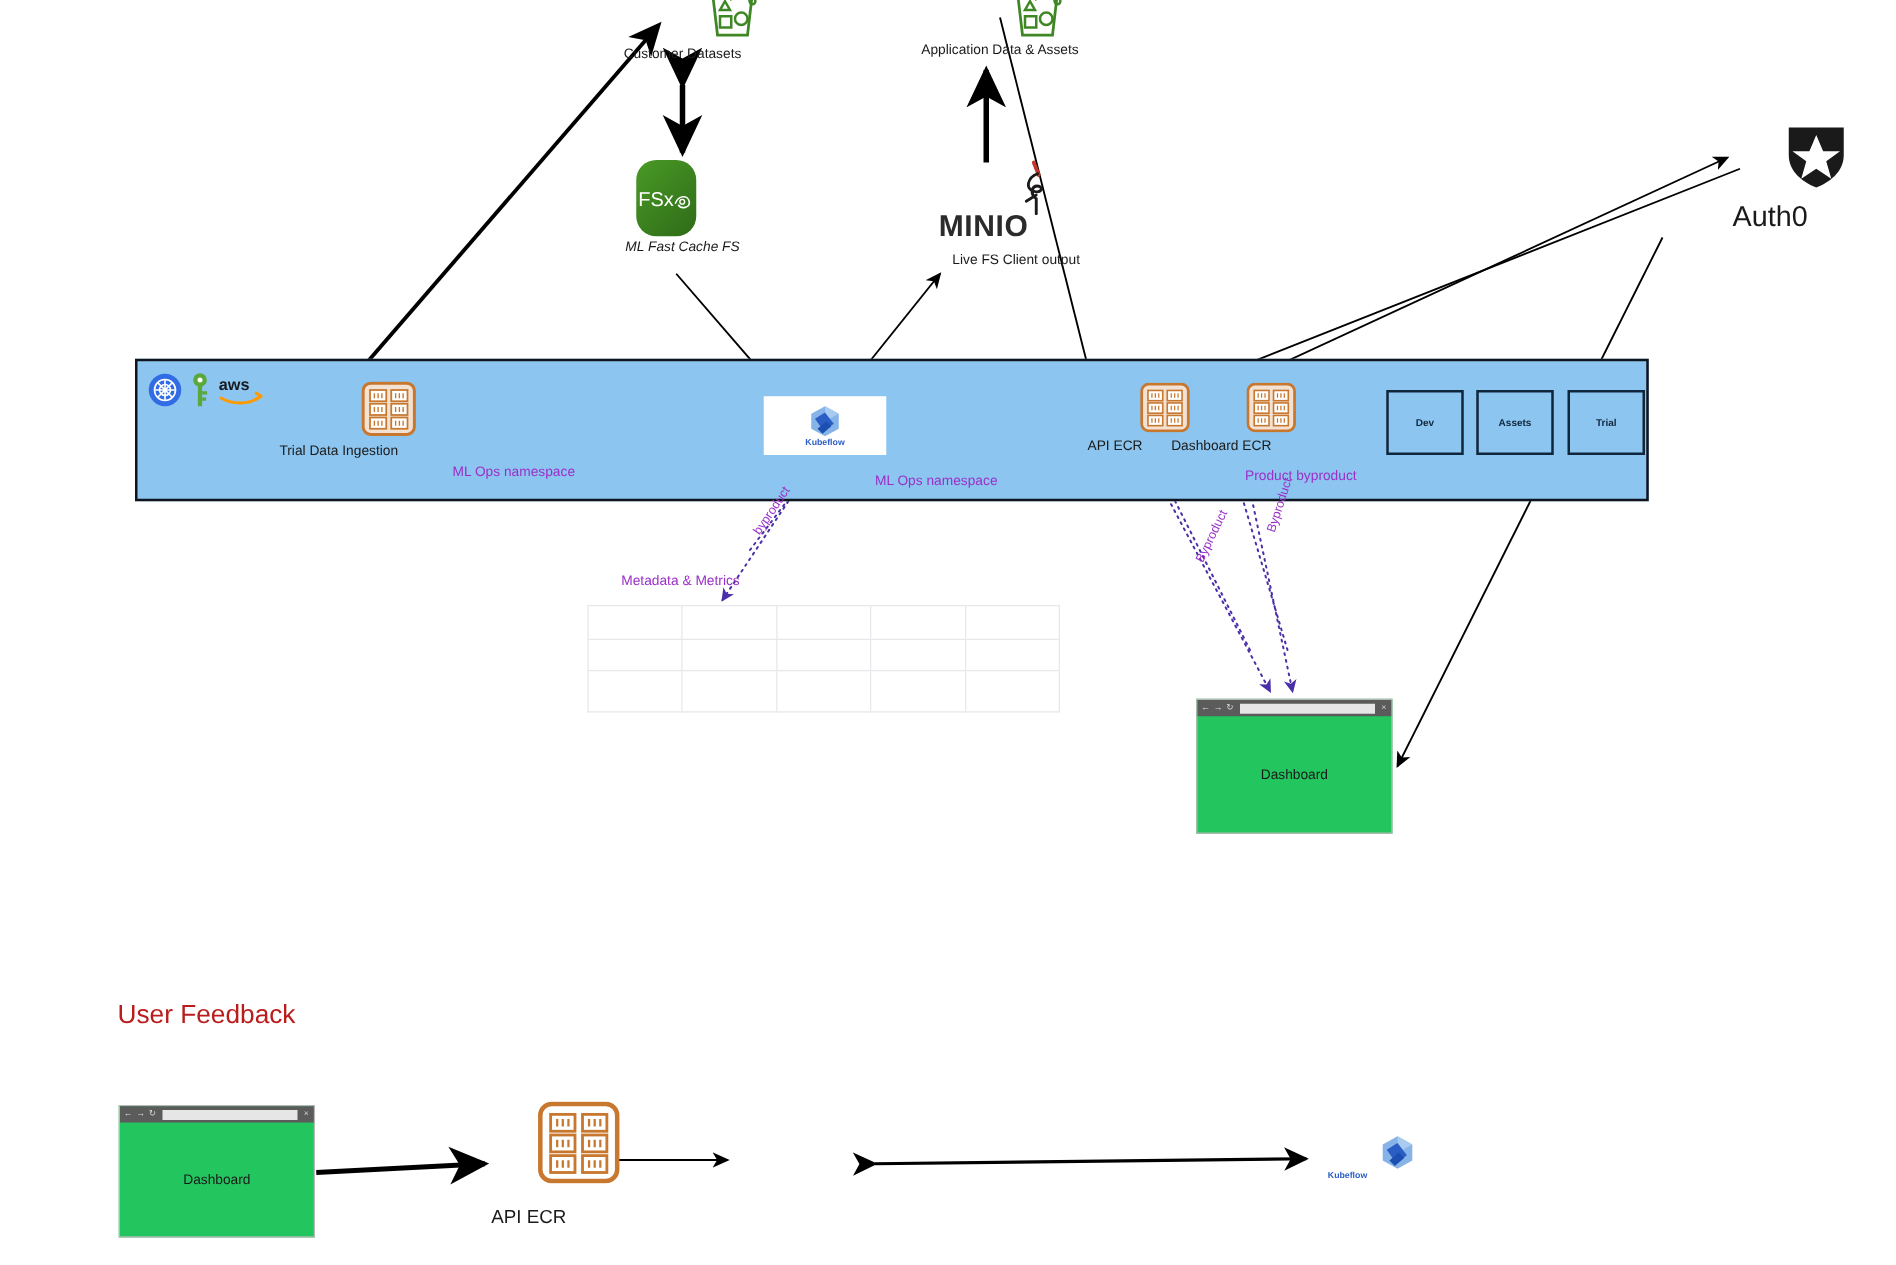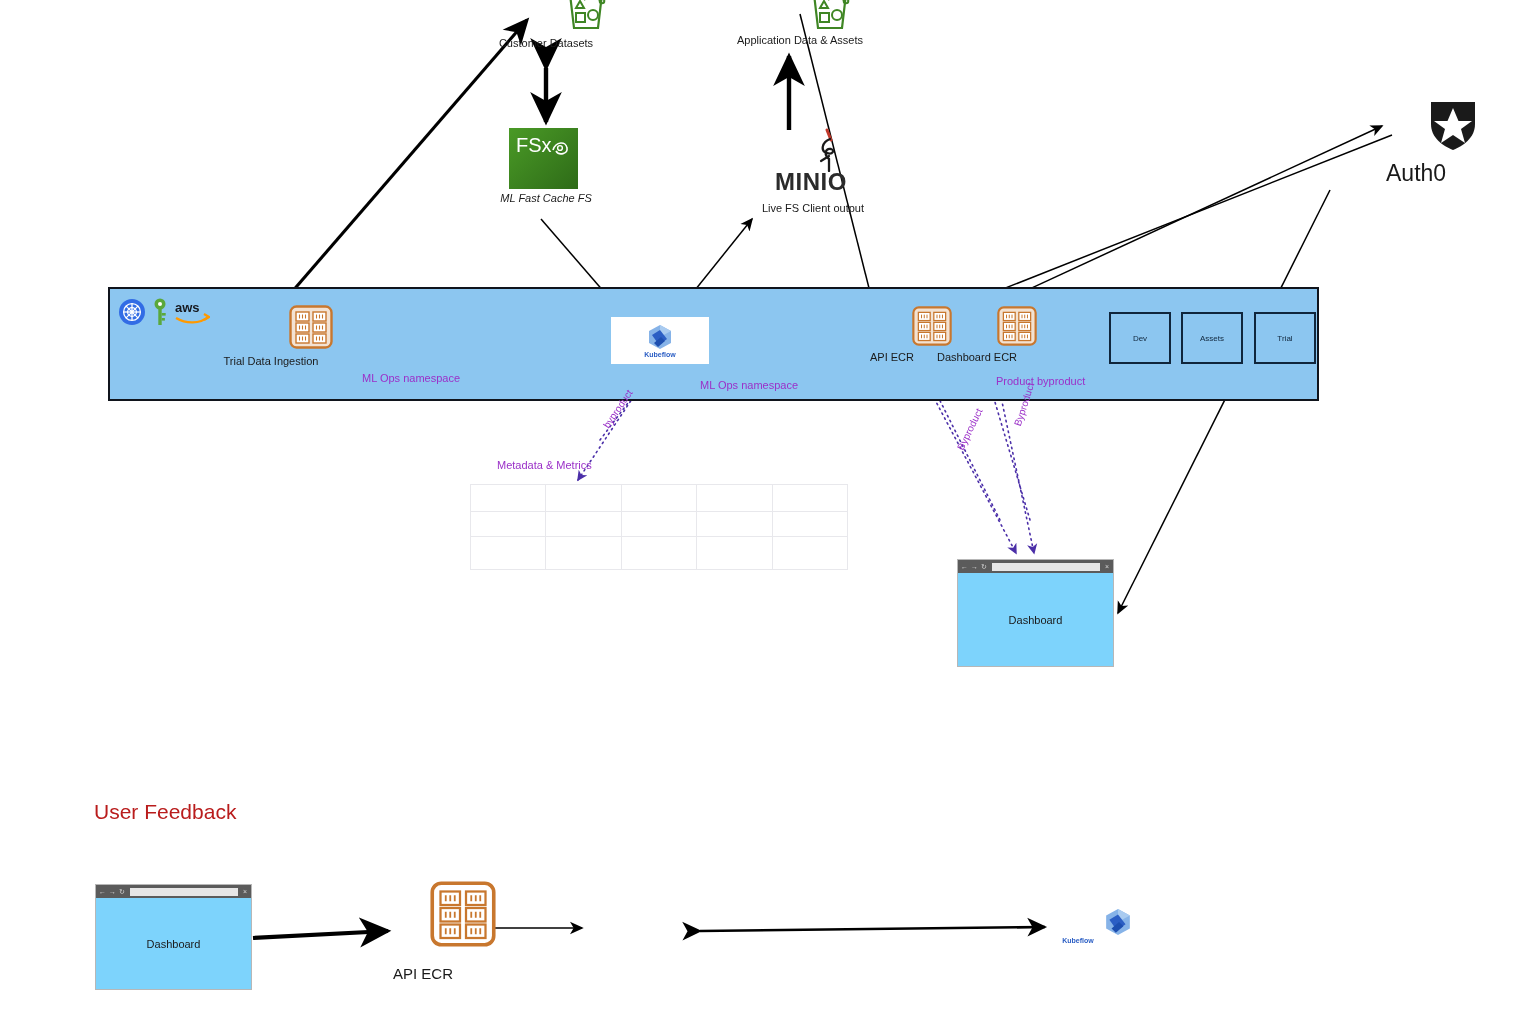--- a/index.html
+++ b/index.html
@@ -58,25 +58,26 @@
     position: absolute;
     width: 58px;
     height: 48px;
     border: 2px solid #10263c;
     background: #8cc6f0;
     display: flex;
     align-items: center;
     justify-content: center;
     font-size: 8px;
     color: #10263c;
+    font-weight: bold;
   }
   
   .browser {
     position: absolute;
-    background: #7dd3fc;
+    background: #22c55e;
     border: 1px solid #b7b7b7;
     box-sizing: border-box;
   }
   .browser .bar {
     height: 13px;
     background: #5b5b5b;
     display: flex;
     align-items: center;
     padding: 0 3px;
     gap: 3px;
@@ -126,37 +127,38 @@
     left: 94px;
     top: 800px;
     font-size: 21px;
     color: #b91c1c;
   }
   
   #fsx-tile {
     position: absolute;
     left: 509px;
     top: 128px;
-    width: 69px;
+    width: 48px;
     height: 61px;
     background: linear-gradient(135deg,#4a9a26 0%,#2e6b18 100%);
     display: flex;
+    align-items: center;
     justify-content: center;
+    border-radius: 16px;
   }
   
   #minio-word {
     position: absolute;
     left: 751px;
     top: 168px;
     font-size: 24px;
     font-weight: bold;
     letter-spacing: 0.5px;
     color: #2b2b2b;
     font-family: "Liberation Sans", sans-serif;
-    margin-left: 24px;
   }
   
   #auth0-word {
     position: absolute;
     left: 1386px;
     top: 160px;
     font-size: 23px;
     color: #1a1a1a;
   }
   

